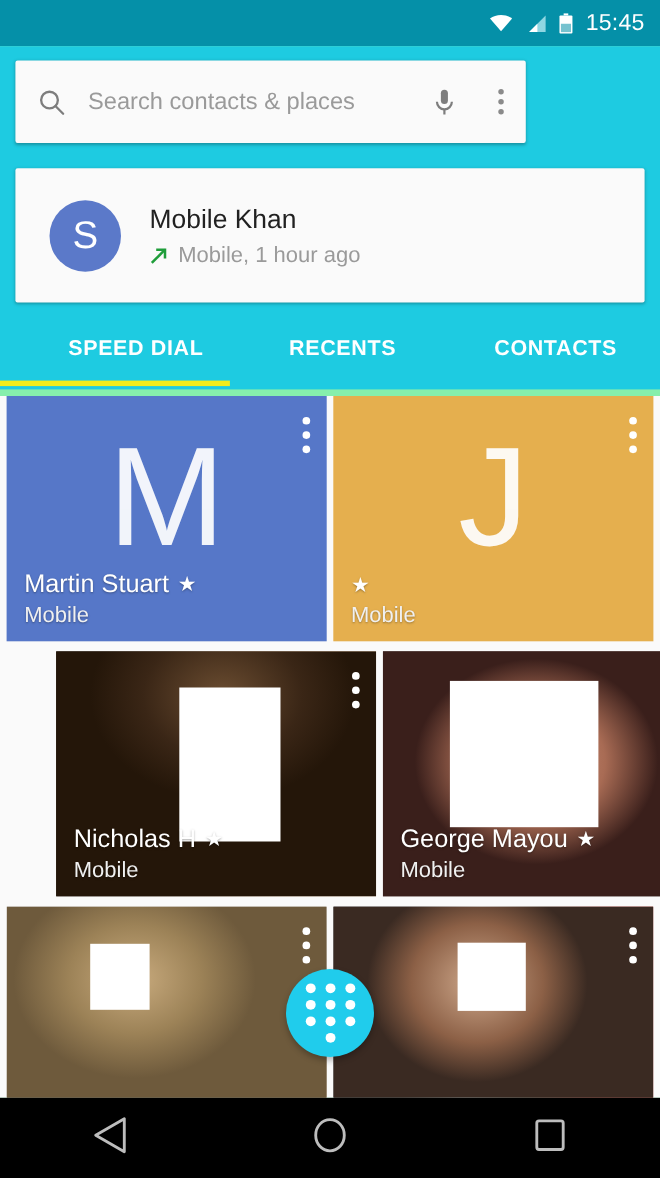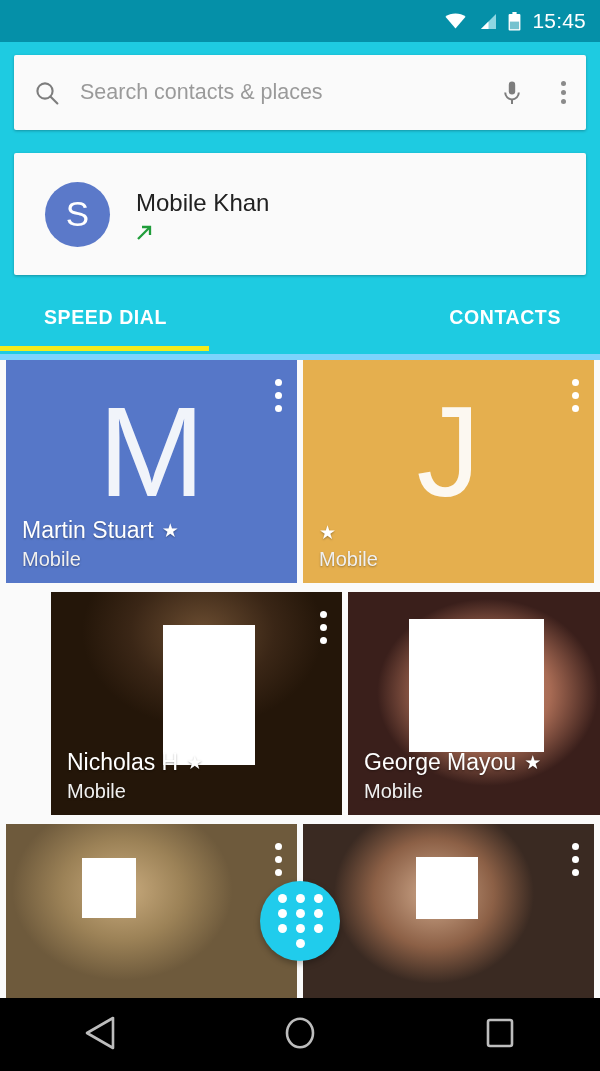--- a/index.html
+++ b/index.html
@@ -2,21 +2,21 @@
 <html><head>
 <meta charset="utf-8">
 <style>
   * { margin:0; padding:0; box-sizing:border-box; }
   html, body {
     width:600px; height:1071px;
     background:#000;
     font-family:"Liberation Sans", sans-serif;
     overflow:hidden;
   }
-  #screen { position:relative; width:600px; height:1071px; background:#7dd3fc; }
+  #screen { position:relative; width:600px; height:1071px; background:#86efac; }
 
   
   .statusbar {
     position:absolute; left:0; top:0; width:600px; height:42px;
     background:#0590a8;
     display:flex; align-items:center; justify-content:flex-end;
     padding-right:14px; gap:11px;
   }
   .st-time { color:#fff; font-size:21px; letter-spacing:.2px; }
   .ic-wifi { width:21px; height:16px; position:relative; }
@@ -25,21 +25,21 @@
   .ic-bat { width:13px; height:19px; }
 
   
   .header {
     position:absolute; left:0; top:42px; width:600px; height:312px;
     background:#1ecbe1;
   }
 
   
   .searchcard {
-    position:absolute; left:14px; top:13px; width:572px; height:75px;
+    position:absolute; left:14px; top:13px; width:464px; height:75px;
     background:#fafafa; border-radius:2px;
     box-shadow:0 1px 3px rgba(0,0,0,.28);
     display:flex; align-items:center;
   }
   .search-ic { width:66px; display:flex; justify-content:center; align-items:center; }
   .search-ph { flex:1; color:#9a9a9a; font-size:21.5px; }
   .mic-ic { width:56px; display:flex; justify-content:center; align-items:center; }
   .dots-ic { width:46px; display:flex; justify-content:center; align-items:center; }
   .vdots { display:flex; flex-direction:column; gap:4px; align-items:center; }
   .vdots i { display:block; width:5px; height:5px; border-radius:50%; background:#8a8a8a; }
@@ -66,21 +66,21 @@
   
   .tabs {
     position:absolute; left:0; top:254px; width:600px; height:58px;
     display:flex;
   }
   .tab {
     flex:1; display:flex; align-items:flex-start; justify-content:center;
     padding-top:10px;
     color:#fff; font-size:19.5px; font-weight:bold; letter-spacing:.6px;
   }
-  .tab.t-speed { justify-content:flex-start; padding-left:44px; }
+  .tab.t-speed { justify-content:flex-start; padding-left:44px;margin-left:18px; }
   .tab.t-cont  { justify-content:flex-end; padding-right:39px; }
   .tab-underline {
     position:absolute; left:0; top:346px; width:209px; height:5px;
     background:#f2ec1b;
   }
 
   
   .grid {
     position:absolute; left:0; top:360px; width:600px; height:638px;
     background:#fafafa;
@@ -207,26 +207,28 @@
       <div class="avatar">S</div>
       <div class="callmeta">
         <div class="cc-name">Mobile Khan</div>
         <div class="cc-sub">
           <span class="arrow-out">
             <svg viewBox="0 0 17 17" width="17" height="17">
               <line x1="2" y1="15" x2="14" y2="3" stroke="#1f9d3a" stroke-width="2.3"></line>
               <polyline points="6,3 14,3 14,11" fill="none" stroke="#1f9d3a" stroke-width="2.3"></polyline>
             </svg>
           </span>
+          <span class="cc-subtext">Mobile, 1 hour ago</span>
         </div>
       </div>
     </div>
 
     <div class="tabs">
       <div class="tab t-speed">SPEED DIAL</div>
+      <div class="tab t-rec">RECENTS</div>
       <div class="tab t-cont">CONTACTS</div>
     </div>
   </div>
   <div class="tab-underline"></div>
 
   <div class="grid">
 
     <div class="tile r0 c0" style="background:#5677c8">
       <div class="tile-letter">M</div>
       <div class="tile-dots">

